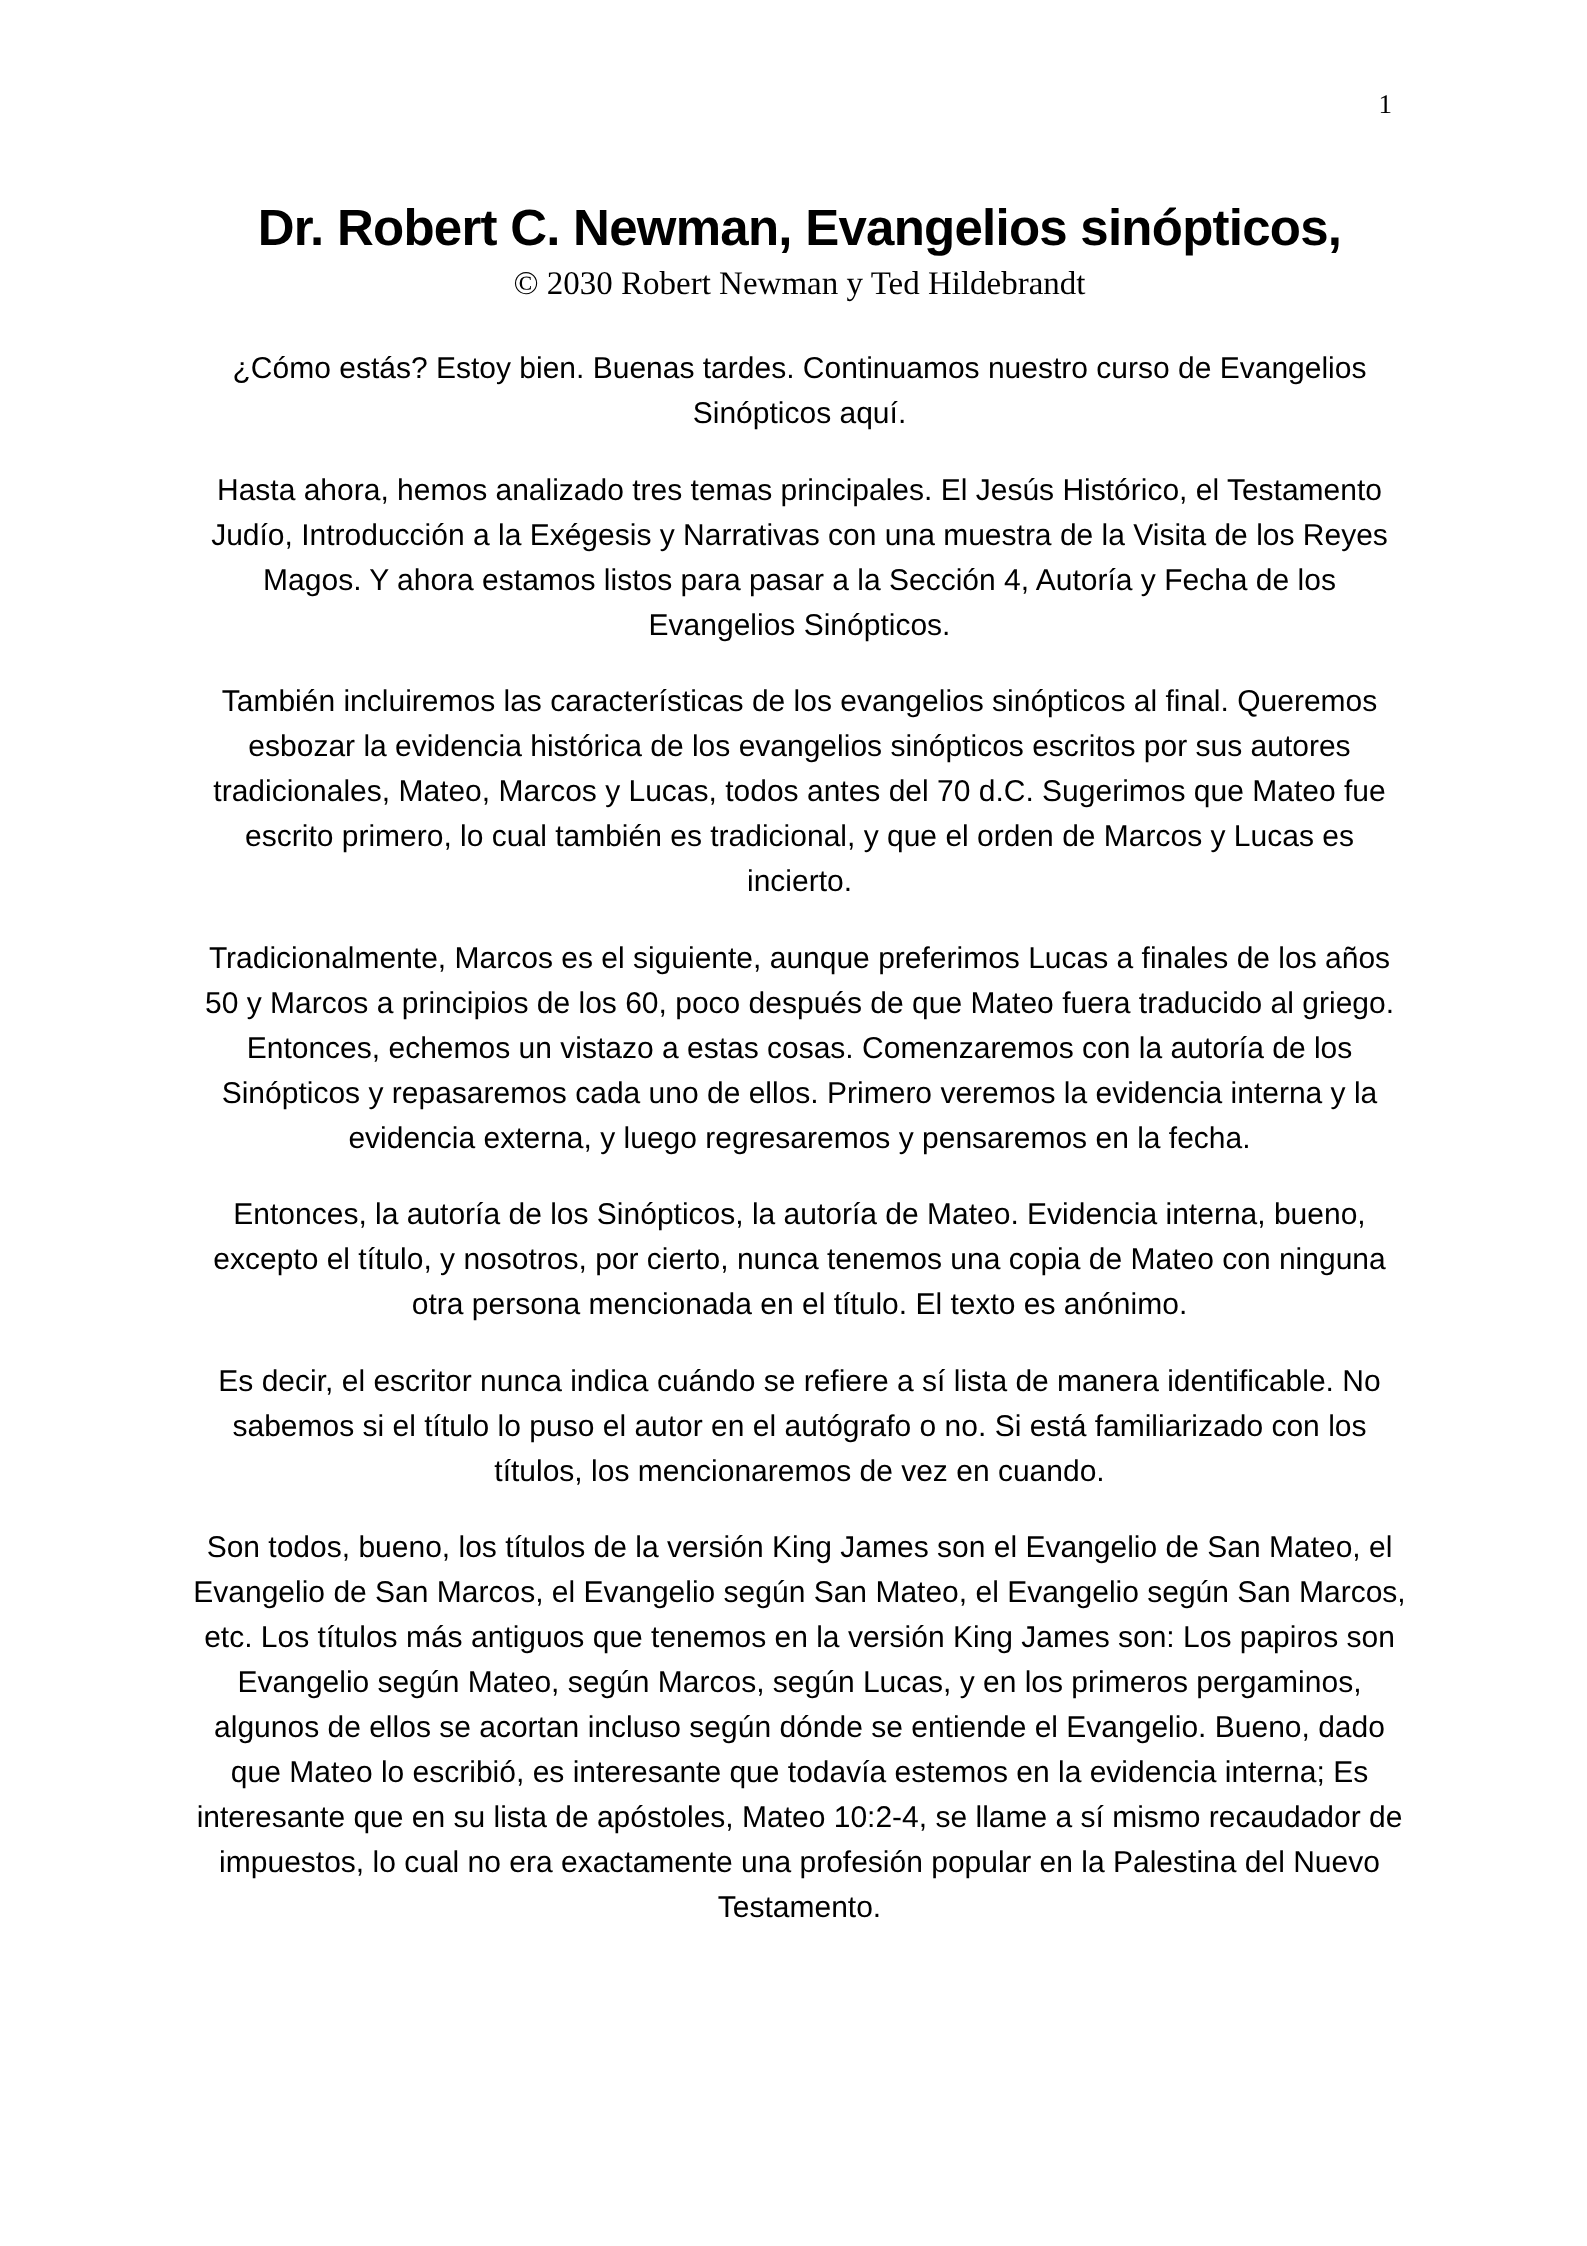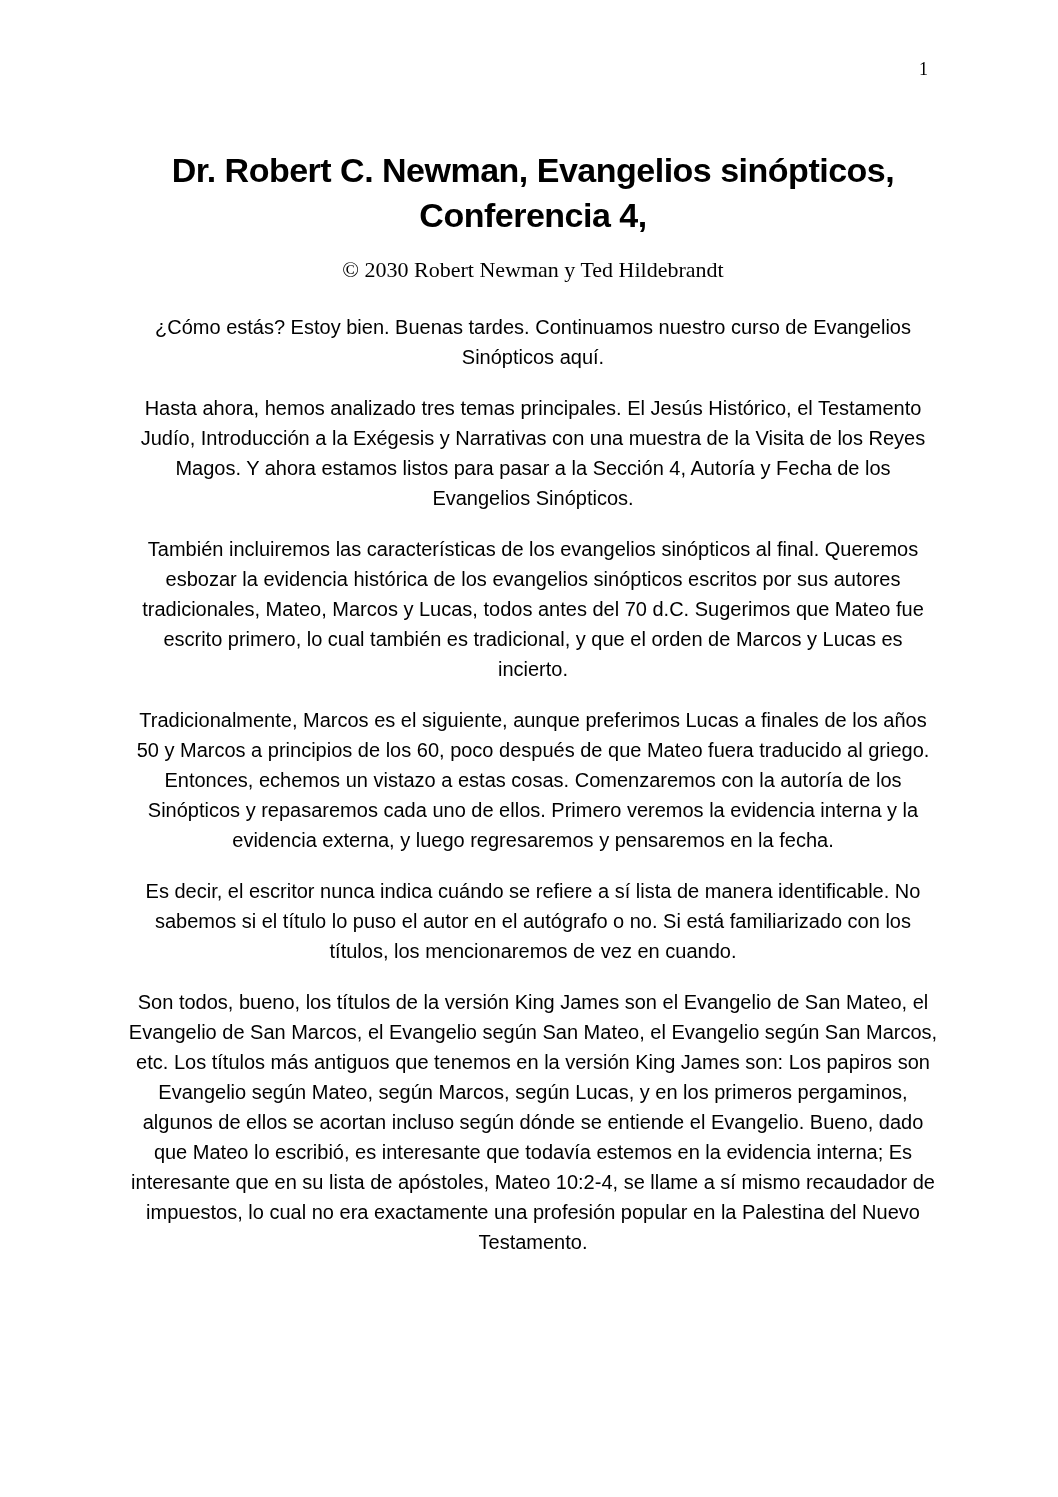--- a/index.html
+++ b/index.html
@@ -25,21 +25,21 @@
     font-family: "Liberation Serif", "DejaVu Serif", serif;
     font-size: 18px;
     line-height: 22px;
     color: #000000;
   }
   .content {
     box-sizing: border-box;
     padding: 130px 120px 0 128px;
   }
   .title {
-    margin: 18px;
+    margin: 0;
     text-align: center;
     font-weight: bold;
     font-size: 34px;
     line-height: 45px;
     letter-spacing: -0.5px;
     color: #000000;
   }
   .title-line {
     display: block;
     white-space: nowrap;
@@ -65,28 +65,28 @@
 <body>
 
 <div class="page">
 
   <div class="page-number">1</div>
 
   <div class="content">
 
     <h1 class="title">
       <span class="title-line">Dr. Robert C. Newman, Evangelios sinópticos,</span>
-      <span class="title-line">Conferencia 4,</span>
     </h1>
 
     <div class="copyright">© 2030 Robert Newman y Ted Hildebrandt</div>
 
     <div class="body-text">
       <p>¿Cómo estás? Estoy bien. Buenas tardes. Continuamos nuestro curso de Evangelios Sinópticos aquí.</p>
       <p>Hasta ahora, hemos analizado tres temas principales. El Jesús Histórico, el Testamento Judío, Introducción a la Exégesis y Narrativas con una muestra de la Visita de los Reyes Magos. Y ahora estamos listos para pasar a la Sección 4, Autoría y Fecha de los Evangelios Sinópticos.</p>
       <p>También incluiremos las características de los evangelios sinópticos al final. Queremos esbozar la evidencia histórica de los evangelios sinópticos escritos por sus autores tradicionales, Mateo, Marcos y Lucas, todos antes del 70 d.C. Sugerimos que Mateo fue escrito primero, lo cual también es tradicional, y que el orden de Marcos y Lucas es incierto.</p>
       <p>Tradicionalmente, Marcos es el siguiente, aunque preferimos Lucas a finales de los años 50 y Marcos a principios de los 60, poco después de que Mateo fuera traducido al griego. Entonces, echemos un vistazo a estas cosas. Comenzaremos con la autoría de los Sinópticos y repasaremos cada uno de ellos. Primero veremos la evidencia interna y la evidencia externa, y luego regresaremos y pensaremos en la fecha.</p>
+      <p>Entonces, la autoría de los Sinópticos, la autoría de Mateo. Evidencia interna, bueno, excepto el título, y nosotros, por cierto, nunca tenemos una copia de Mateo con ninguna otra persona mencionada en el título. El texto es anónimo.</p>
       <p>Es decir, el escritor nunca indica cuándo se refiere a sí lista de manera identificable. No sabemos si el título lo puso el autor en el autógrafo o no. Si está familiarizado con los títulos, los mencionaremos de vez en cuando.</p>
       <p>Son todos, bueno, los títulos de la versión King James son el Evangelio de San Mateo, el Evangelio de San Marcos, el Evangelio según San Mateo, el Evangelio según San Marcos, etc. Los títulos más antiguos que tenemos en la versión King James son: Los papiros son Evangelio según Mateo, según Marcos, según Lucas, y en los primeros pergaminos, algunos de ellos se acortan incluso según dónde se entiende el Evangelio. Bueno, dado que Mateo lo escribió, es interesante que todavía estemos en la evidencia interna; Es interesante que en su lista de apóstoles, Mateo 10:2-4, se llame a sí mismo recaudador de impuestos, lo cual no era exactamente una profesión popular en la Palestina del Nuevo Testamento.</p>
     </div>
 
   </div>
 </div>
 
 </body></html>

